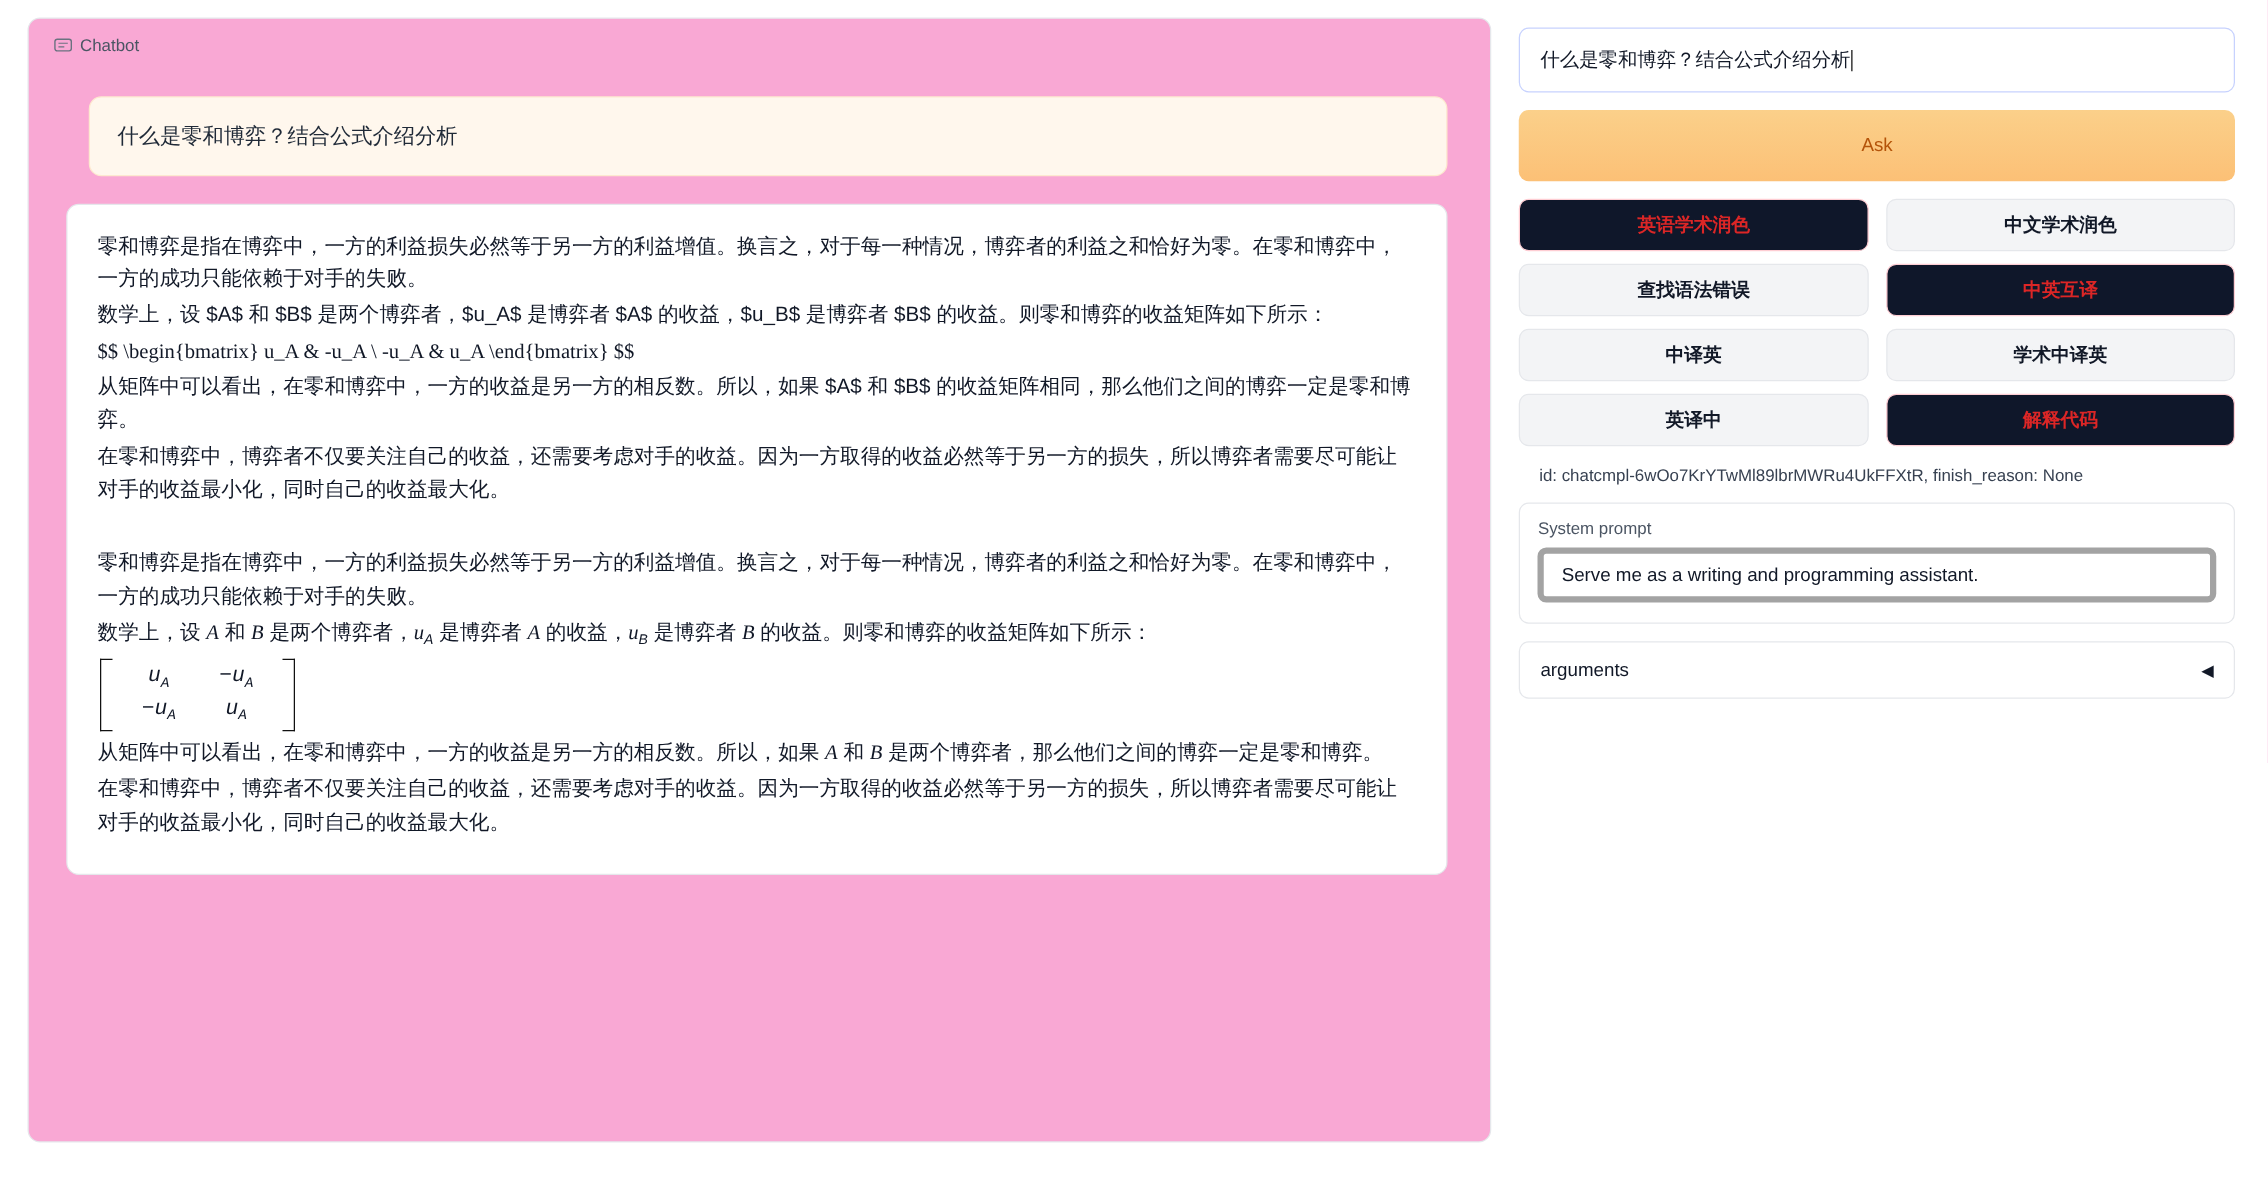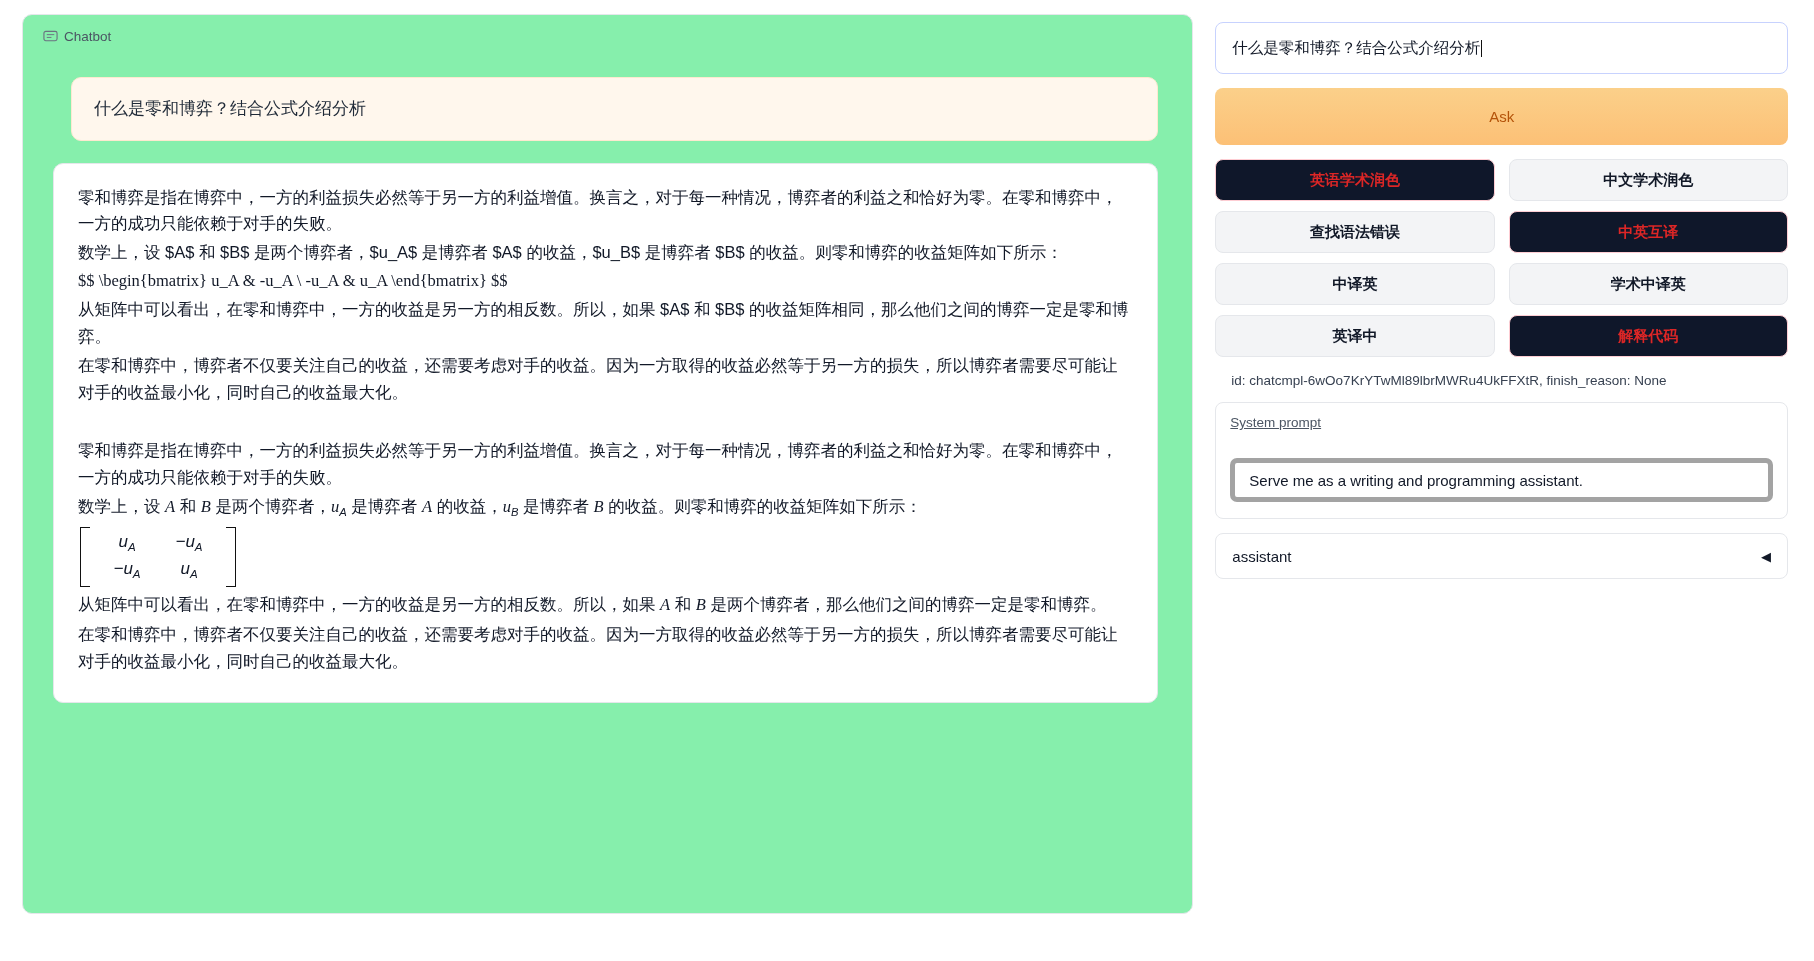--- a/index.html
+++ b/index.html
@@ -17,21 +17,21 @@
     gap: 22px;
     padding: 14px 26px 0 22px;
   }
 
   
   .chat-panel {
     width: 1186px;
     height: 900px;
     border: 1px solid #e5e7eb;
     border-radius: 10px;
-    background: #86efac;
+    background: #f9a8d4;
     position: relative;
     padding: 10px 12px;
   }
   .chat-label {
     display: inline-flex;
     align-items: center;
     gap: 6px;
     font-size: 13.5px;
     color: #4b5563;
     padding: 2px 2px 2px 4px;
@@ -77,21 +77,21 @@
     align-self: stretch;
     border-top: 1.6px solid #111;
     border-bottom: 1.6px solid #111;
   }
   .brk-l { border-left: 1.6px solid #111; }
   .brk-r { border-right: 1.6px solid #111; }
   .matrix-grid {
     display: grid;
     grid-template-columns: 62px 62px;
     padding: 4px 6px;
-    font-family: Liberation Sans, sans-serif;
+    font-family: Liberation Mono, monospace;
     font-style: italic;
     font-size: 17px;
     text-align: center;
     row-gap: 2px;
   }
   .matrix-grid span { line-height: 1.35; }
   sub { font-size: 0.68em; font-style: italic; }
 
   
   .side {
@@ -161,22 +161,21 @@
   }
   .sys-card {
     border: 1px solid #e5e7eb;
     border-radius: 8px;
     background: #ffffff;
     padding: 12px 14px 16px 14px;
   }
   .sys-title {
     font-size: 13.5px;
     color: #4b5563;
-    margin-bottom: 28px;
-    text-decoration: underline;
+    margin-bottom: 8px;
   }
   .sys-input {
     width: 100%;
     height: 44px;
     border: 5px solid #a3a3a3;
     border-radius: 7px;
     background: #ffffff;
     font-size: 15px;
     color: #111827;
     padding: 12px 14px;
@@ -279,18 +278,18 @@
     <div class="meta">id: chatcmpl-6wOo7KrYTwMl89lbrMWRu4UkFFXtR, finish_reason: None</div>
 
     <div class="sys-card">
       <div class="sys-title">System prompt</div>
       <div class="sys-input">
         <span>Serve me as a writing and programming assistant.</span>
       </div>
     </div>
 
     <div class="accordion">
-      <span>assistant</span>
+      <span>arguments</span>
       <span class="arrow">◀</span>
     </div>
 
   </div>
 </div>
 
 </body></html>

